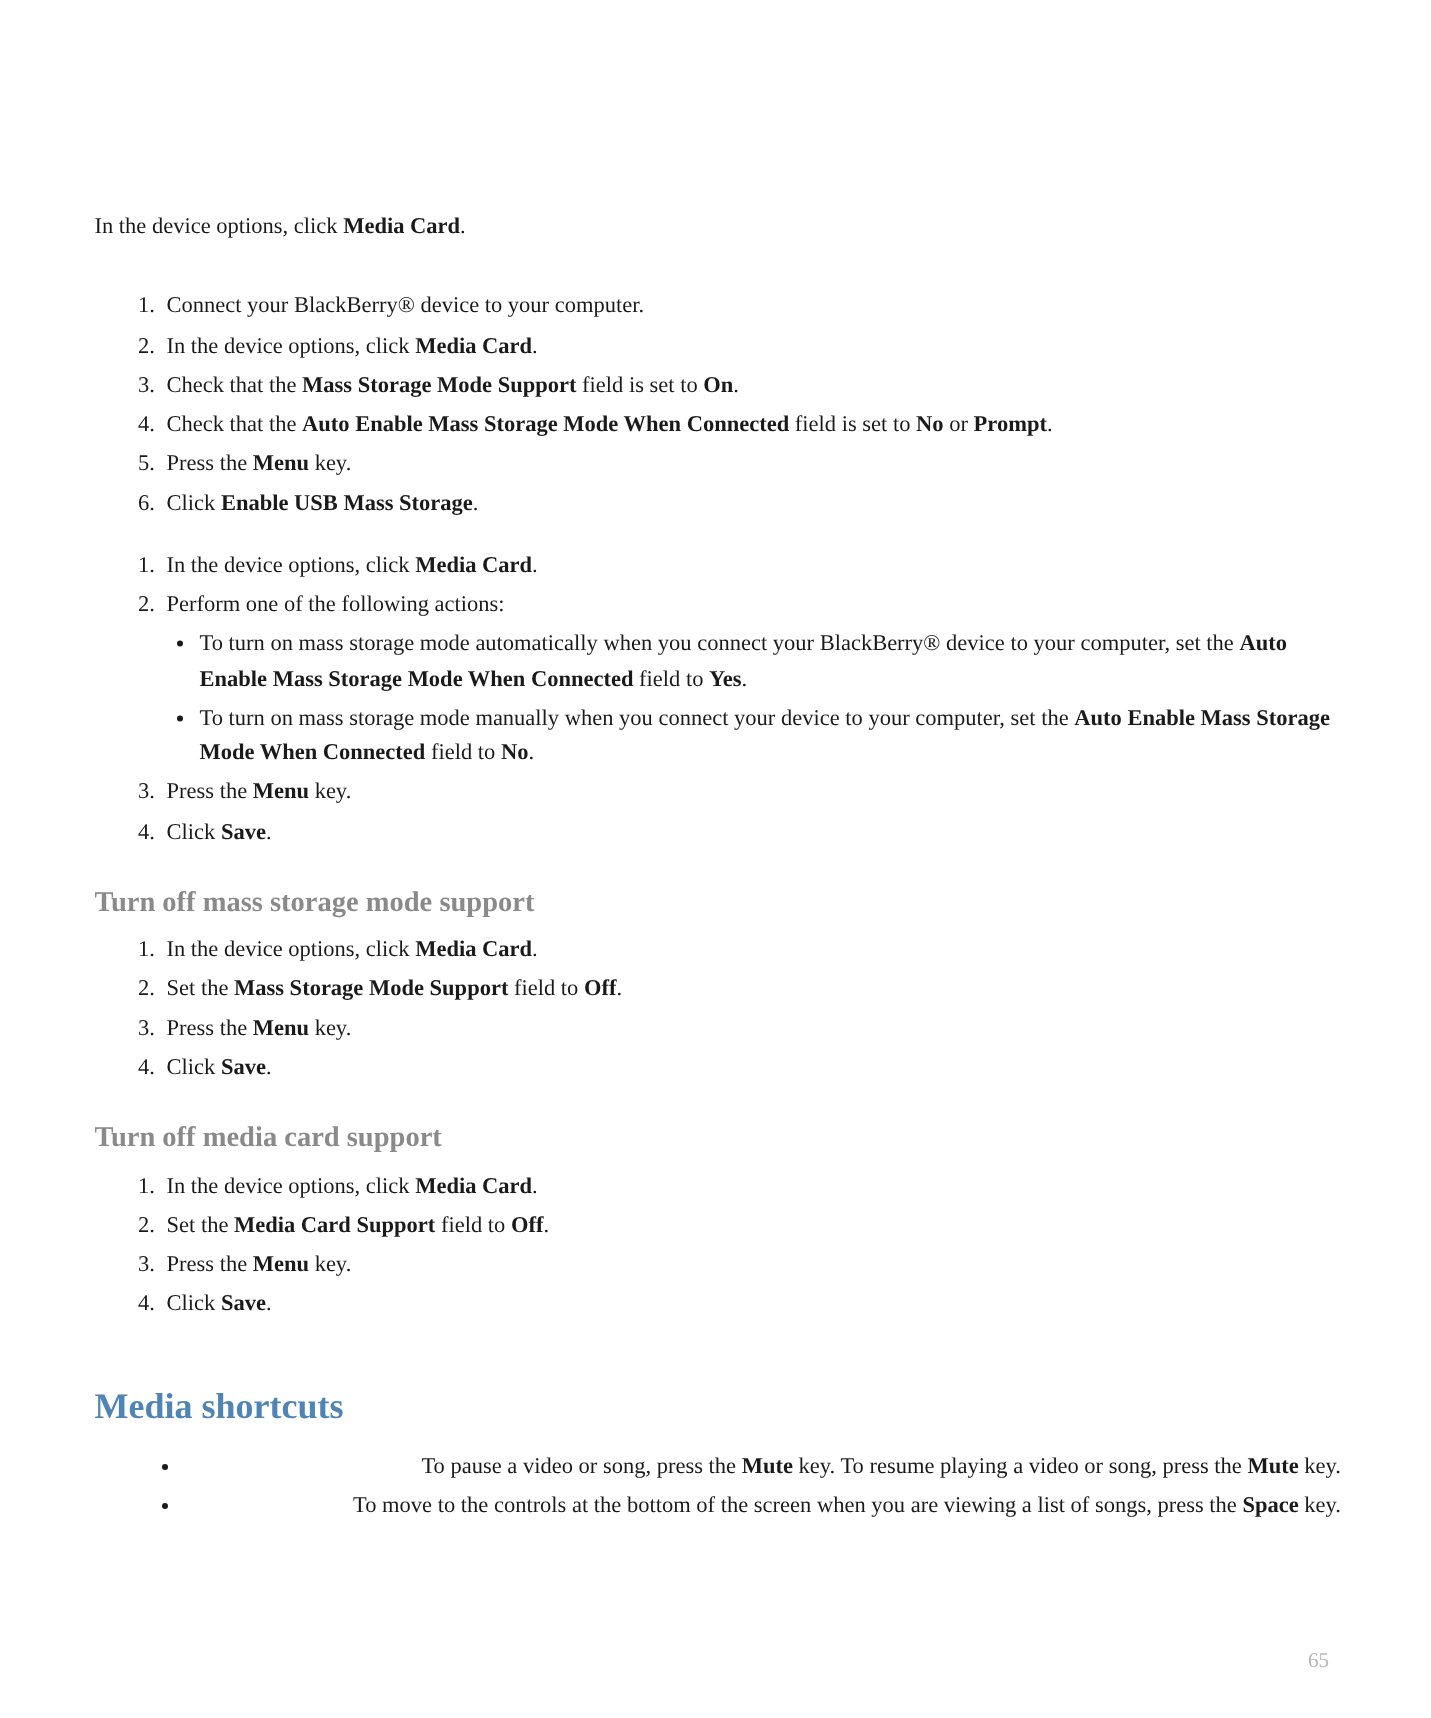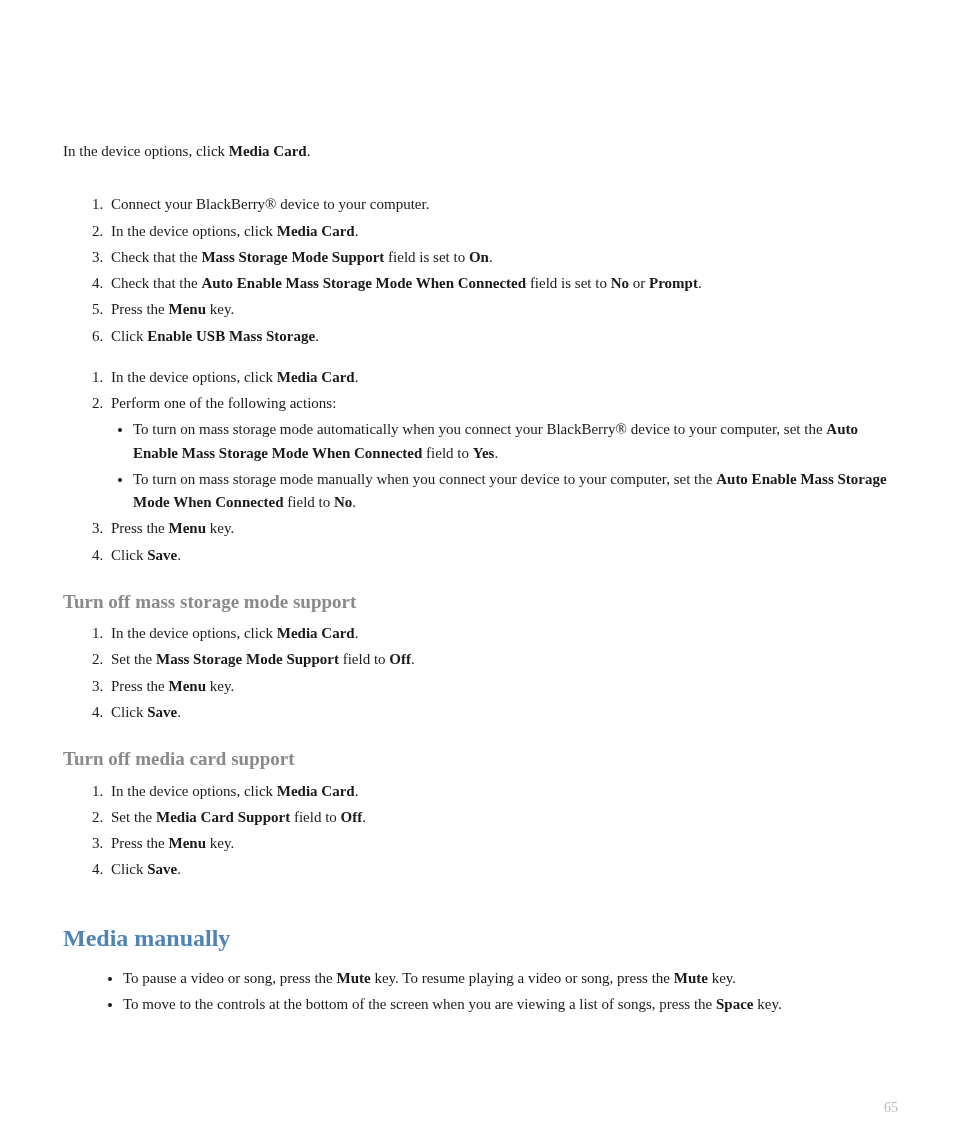--- a/index.html
+++ b/index.html
@@ -44,35 +44,36 @@
     padding-left: 44px;
   }
   ol.steps > li {
     padding-left: 4px;
     margin: 3px 0;
   }
   ul.bullets {
     list-style-type: disc;
     margin: 2px 0 10px 0;
     padding-left: 60px;
+    text-align: right;
   }
   ul.bullets > li {
     padding-left: 0;
     margin: 3px 0;
   }
   ul.sub {
     list-style-type: disc;
     margin: 2px 0 2px 0;
     padding-left: 22px;
   }
   ul.sub > li { margin: 3px 0; }
   b { font-weight: 700; }
   .pagenum {
     position: absolute;
-    right: 56px;
+    right: 68px;
     bottom: 26px;
     color: var(--page-num);
     font-size: 14px;
   }
 </style>
 </head>
 <body>
 
 <div class="page">
 
@@ -149,21 +150,21 @@
       <span>Set the </span><b>Media Card Support</b><span> field to </span><b>Off</b><span>.</span>
     </li>
     <li>
       <span>Press the </span><b>Menu</b><span> key.</span>
     </li>
     <li>
       <span>Click </span><b>Save</b><span>.</span>
     </li>
   </ol>
 
-  <h1 class="major">Media manually</h1>
+  <h1 class="major">Media shortcuts</h1>
   <ul class="bullets">
     <li>
       <span>To pause a video or song, press the </span><b>Mute</b><span> key. To resume playing a video or song, press the </span><b>Mute</b><span> key.</span>
     </li>
     <li>
       <span>To move to the controls at the bottom of the screen when you are viewing a list of songs, press the </span><b>Space</b><span> key.</span>
     </li>
   </ul>
 
   <div class="pagenum">65</div>

